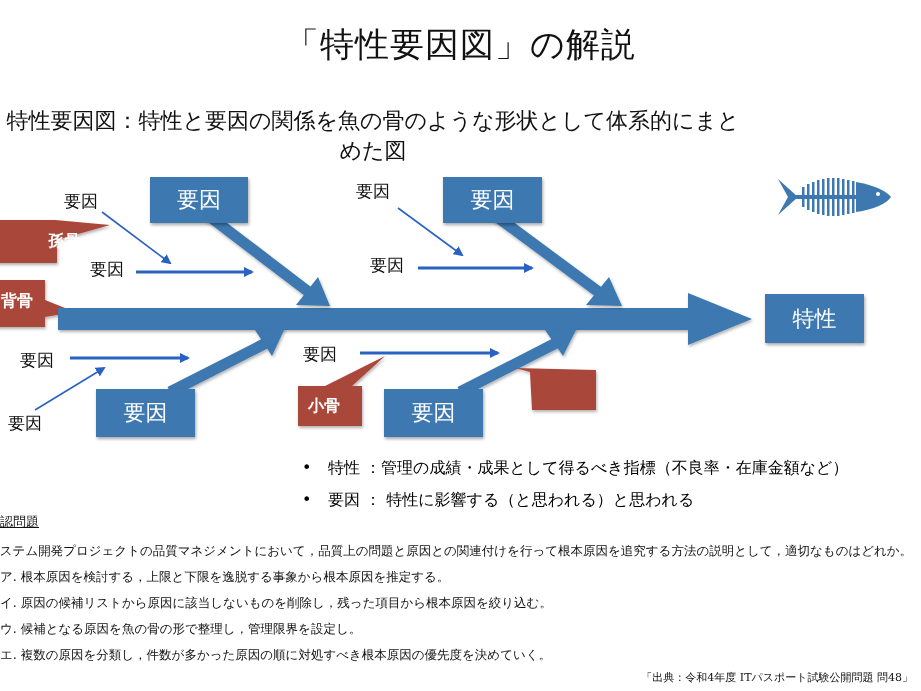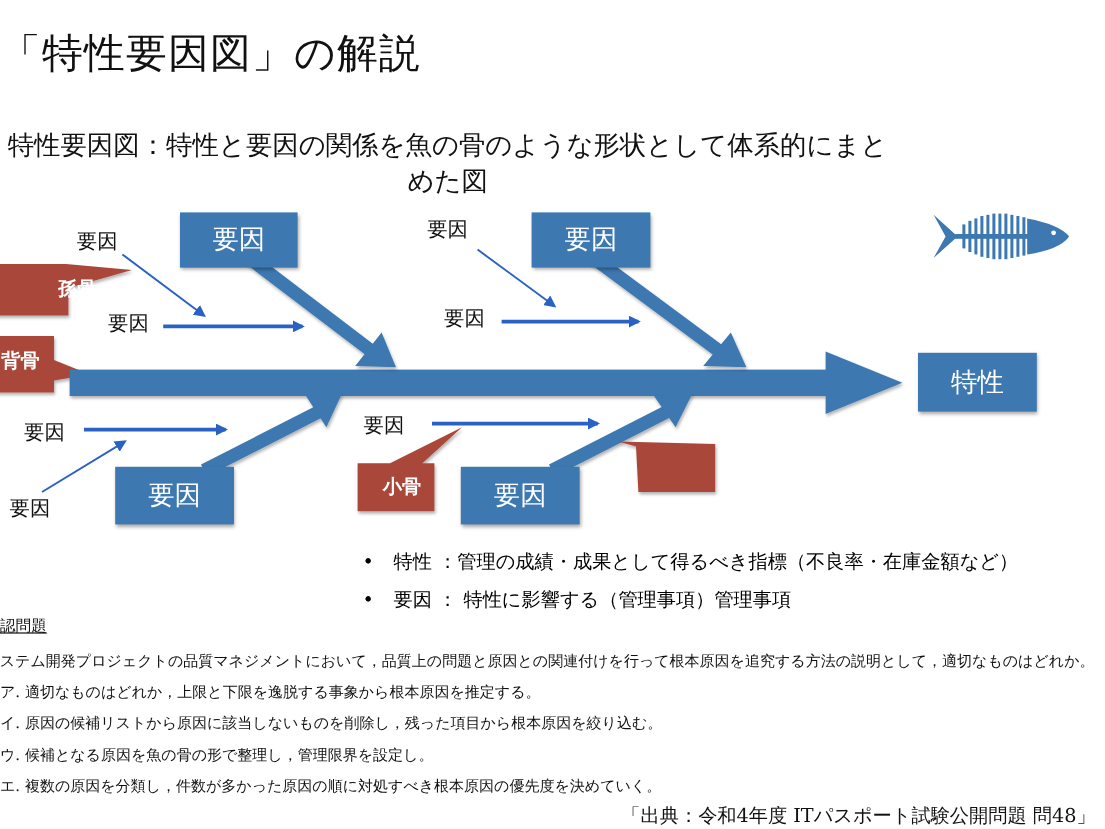--- a/index.html
+++ b/index.html
@@ -1,30 +1,30 @@
 <!DOCTYPE html>
 <html><head>
 <meta charset="utf-8">
 <style>
   html, body { margin:0; padding:0; background:#ffffff; }
   body { width:921px; height:691px; position:relative; overflow:hidden;
          font-family:"DejaVu Sans", "Liberation Sans", sans-serif; color:#111; }
   .abs { position:absolute; }
-  #title { left:0; top:22px; width:921px; font-size:34px; letter-spacing:1px; }
+  #title { left:0; top:22px; width:921px; text-align:center; font-size:34px; letter-spacing:1px; }
   #subtitle { left:0; top:106px; width:746px; text-align:center; font-size:22px; }
   svg#diagram { position:absolute; left:0; top:160px; }
   .box { position:absolute; background:#3d78b0; color:#fff; display:flex; align-items:center; justify-content:center;
          font-size:22px; box-shadow:1px 2px 3px rgba(0,0,0,0.35); }
   .label { position:absolute; font-size:17px; color:#111; }
   .callout-txt { position:absolute; color:#fff; font-size:16px; font-weight:bold; display:flex; align-items:center; justify-content:center; }
   .bullet { position:absolute; font-size:16px; color:#000000; white-space:nowrap; }
   .bullet .dot { display:inline-block; width:26px; }
   #qhead { left:0; top:513px; font-family:"DejaVu Serif", "Liberation Serif", serif; font-size:13px; text-decoration:underline; }
   .qline { position:absolute; left:0; font-family:"DejaVu Serif", "Liberation Serif", serif; font-size:12.5px; white-space:nowrap; }
-  #source { right:8px; top:670px; font-family:"DejaVu Serif", "Liberation Serif", serif; font-size:16px; }
+  #source { right:8px; top:670px; font-family:"DejaVu Serif", "Liberation Serif", serif; font-size:11px; }
 </style>
 </head>
 <body>
 
 <div id="title" class="abs">「特性要因図」の解説</div>
 <div id="subtitle" class="abs">特性要因図：特性と要因の関係を魚の骨のような形状として体系的にまとめた図</div>
 
 <svg id="diagram" width="921" height="290" viewBox="0 0 921 290">
   <defs>
     <marker id="ah-small" markerWidth="10" markerHeight="10" refX="8" refY="5" orient="auto" markerUnits="userSpaceOnUse">
@@ -105,30 +105,30 @@
 <div class="label" style="left:64px;top:190px;">要因</div>
 <div class="label" style="left:90px;top:258px;">要因</div>
 <div class="label" style="left:356px;top:180px;">要因</div>
 <div class="label" style="left:370px;top:254px;">要因</div>
 <div class="label" style="left:20px;top:349px;">要因</div>
 <div class="label" style="left:303px;top:343px;">要因</div>
 <div class="label" style="left:8px;top:412px;">要因</div>
 
 <div class="callout-txt" style="left:0px;top:222px;width:57px;height:38px;margin-left:36px;">孫骨</div>
 <div class="callout-txt" style="left:-8px;top:282px;width:50px;height:38px;">背骨</div>
-<div class="callout-txt" style="left:298px;top:388px;width:52px;height:36px;padding-left:11px;">小骨</div>
+<div class="callout-txt" style="left:298px;top:388px;width:52px;height:36px;">小骨</div>
 <div class="callout-txt" style="left:532px;top:370px;width:87px;height:38px;padding-left:48px;">大骨</div>
 
 <div class="bullet" style="left:302px;top:458px;">
   <span class="dot">•</span><span>特性</span>&nbsp;<span>：</span><span>管理の成績・成果として得るべき指標（不良率・在庫金額など）</span>
 </div>
 <div class="bullet" style="left:302px;top:490px;">
-  <span class="dot">•</span><span>要因</span>&nbsp;<span>：</span>&nbsp;<span>特性に影響する（管理事項）管理事項</span>
+  <span class="dot">•</span><span>要因</span>&nbsp;<span>：</span>&nbsp;<span>特性に影響する（と思われる）と思われる</span>
 </div>
 
 <div id="qhead" class="abs" style="left:-13px;">確認問題</div>
 <div class="qline" style="left:-13px;top:543px;">システム開発プロジェクトの品質マネジメントにおいて，品質上の問題と原因との関連付けを行って根本原因を追究する方法の説明として，適切なものはどれか。</div>
-<div class="qline" style="top:569px;">ア. 適切なものはどれか，上限と下限を逸脱する事象から根本原因を推定する。</div>
+<div class="qline" style="top:569px;">ア. 根本原因を検討する，上限と下限を逸脱する事象から根本原因を推定する。</div>
 <div class="qline" style="top:595px;">イ. 原因の候補リストから原因に該当しないものを削除し，残った項目から根本原因を絞り込む。</div>
 <div class="qline" style="top:621px;">ウ. 候補となる原因を魚の骨の形で整理し，管理限界を設定し。</div>
 <div class="qline" style="top:647px;">エ. 複数の原因を分類し，件数が多かった原因の順に対処すべき根本原因の優先度を決めていく。</div>
 
 <div id="source" class="abs">「出典：令和4年度  ITパスポート試験公開問題 問48」</div>
 
 </body></html>

